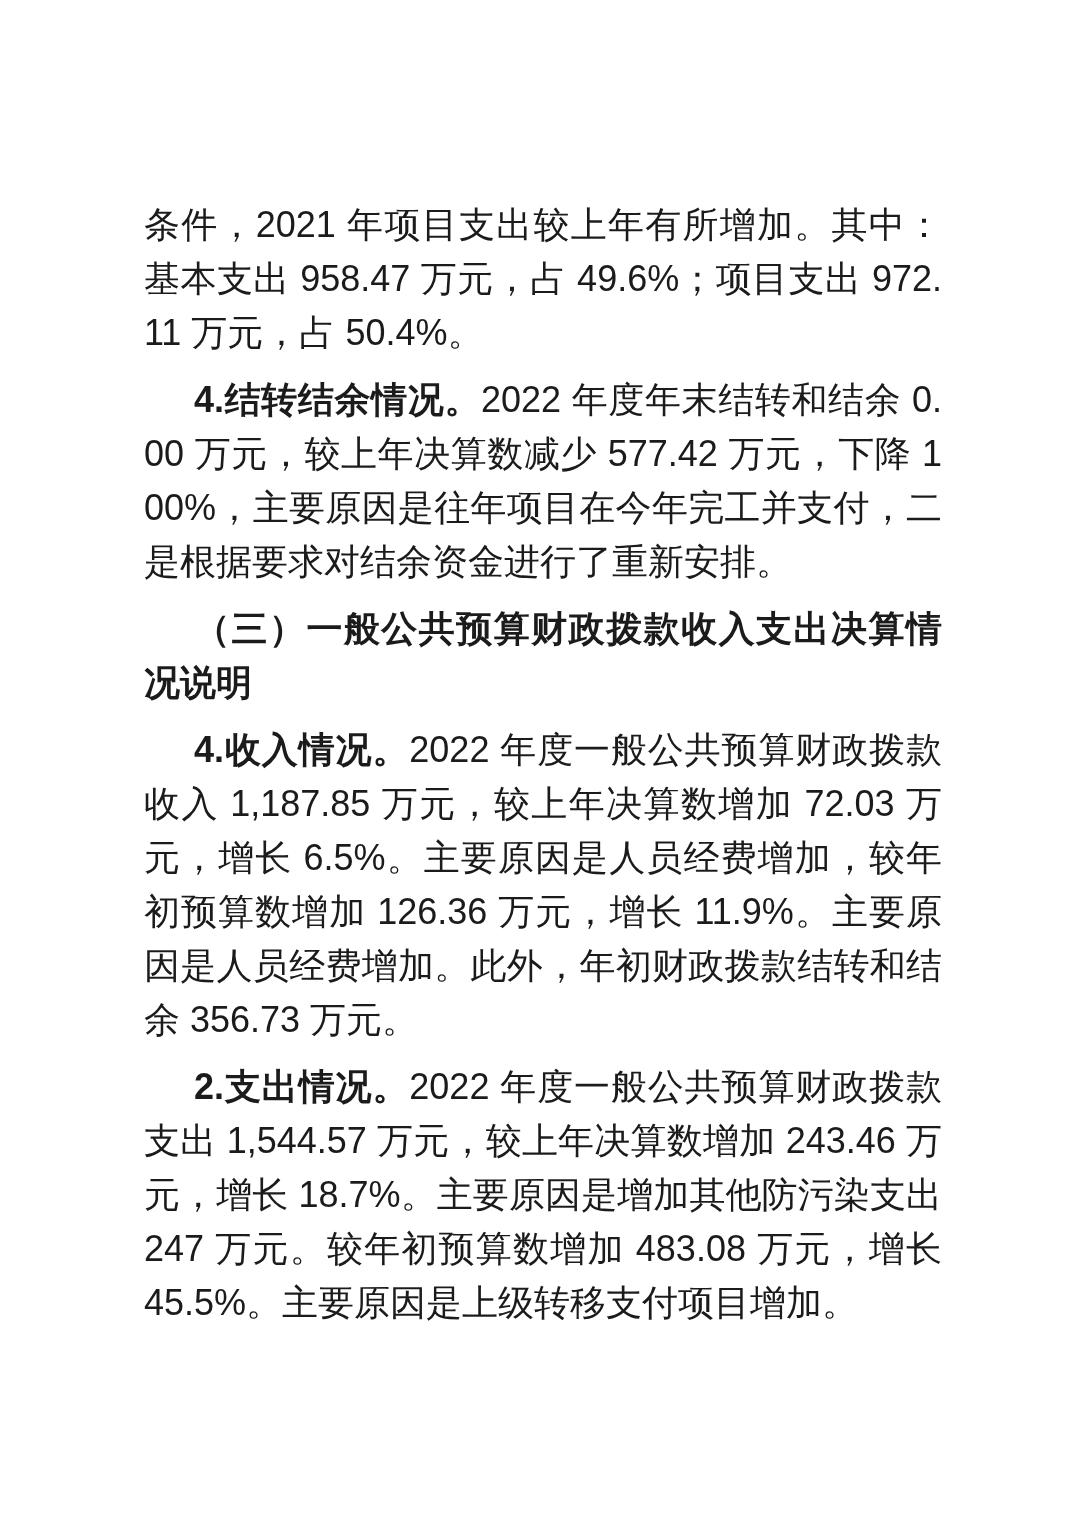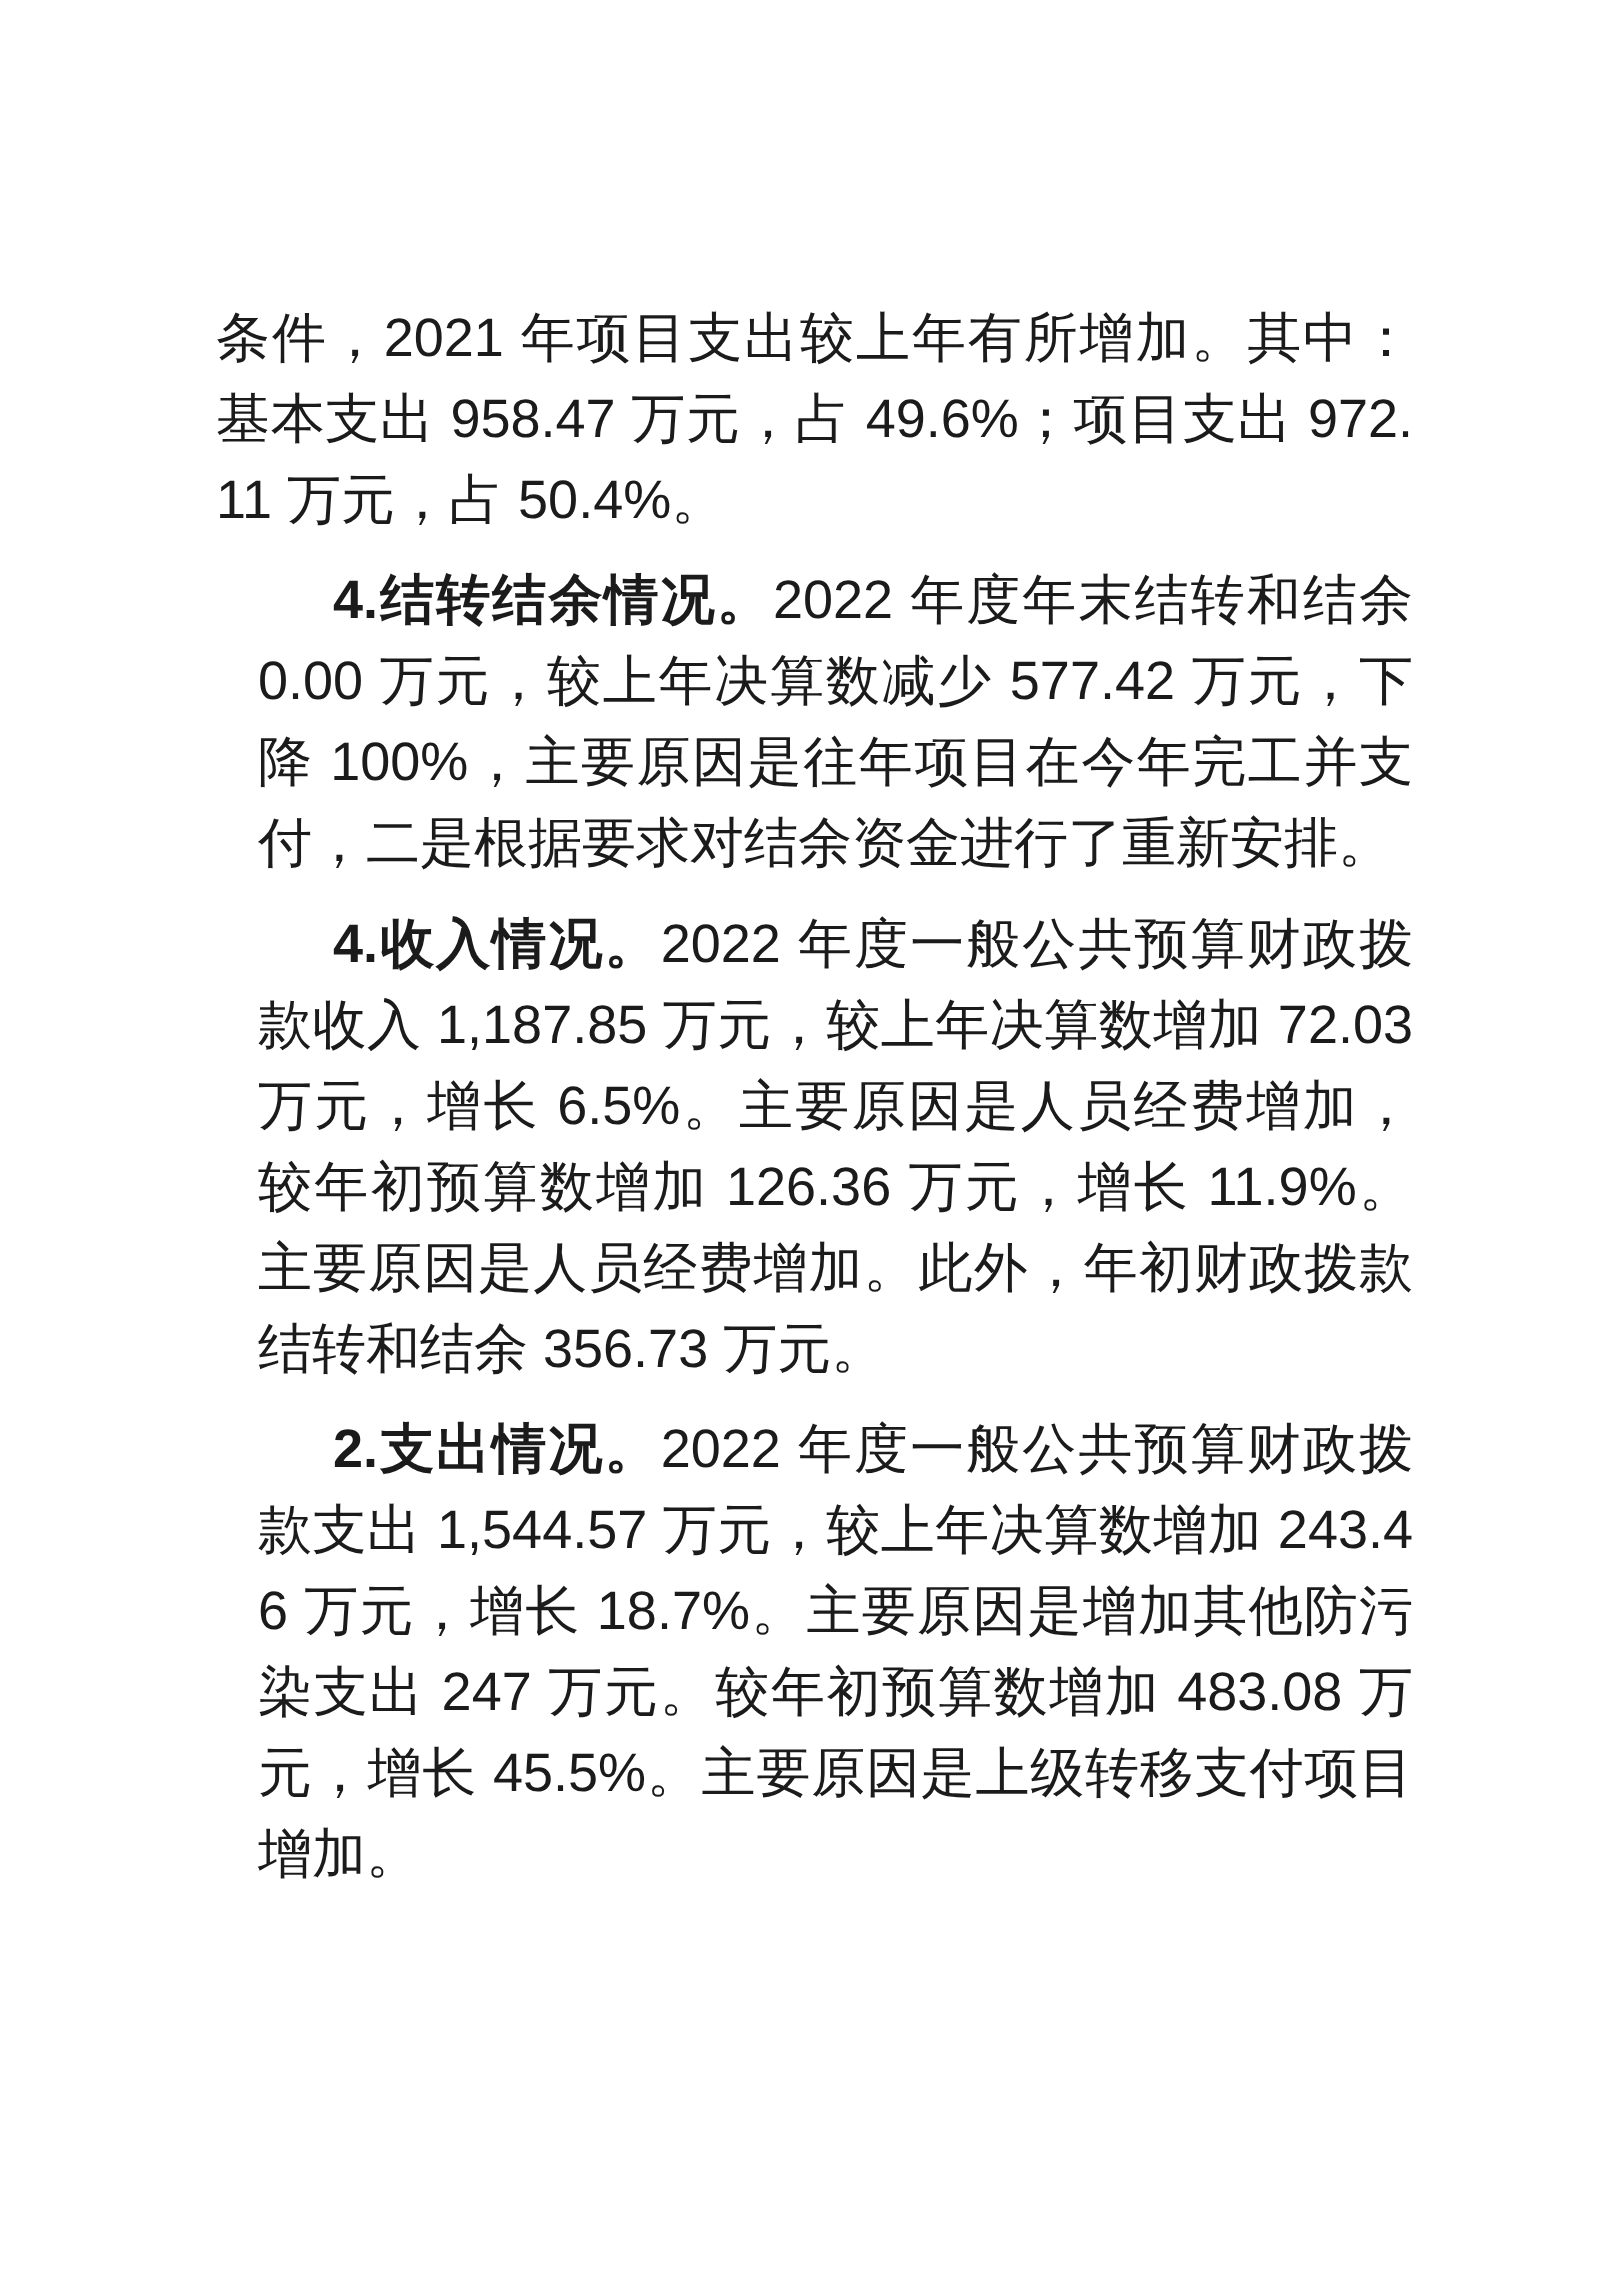--- a/index.html
+++ b/index.html
@@ -24,38 +24,38 @@
     color: #1b1b1b;
   }
   .para {
     margin: 0 0 13px 0;
     text-align: justify;
     text-justify: inter-character;
     word-break: break-all;
   }
   .para.indent {
     text-indent: 50px;
-    margin-left: 28px;
   }
   .run-label {
     font-weight: bold;
   }
   .para.heading .run-label {
     font-weight: bold;
   }
 </style>
 </head>
 <body>
 
 <div class="page">
 
   <p class="para"><span class="run-text">条件，2021 年项目支出较上年有所增加。其中：基本支出 958.47 万元，占 49.6%；项目支出 972.11 万元，占 50.4%。</span></p>
 
   <p class="para indent"><strong class="run-label">4.结转结余情况。</strong><span class="run-text">2022 年度年末结转和结余 0.00 万元，较上年决算数减少 577.42 万元，下降 100%，主要原因是往年项目在今年完工并支付，二是根据要求对结余资金进行了重新安排。</span></p>
 
 
 
+  <p class="para indent heading"><strong class="run-label">（三）一般公共预算财政拨款收入支出决算情况说明</strong></p>
 
   <p class="para indent"><strong class="run-label">4.收入情况。</strong><span class="run-text">2022 年度一般公共预算财政拨款收入 1,187.85 万元，较上年决算数增加 72.03 万元，增长 6.5%。主要原因是人员经费增加，较年初预算数增加 126.36 万元，增长 11.9%。主要原因是人员经费增加。此外，年初财政拨款结转和结余 356.73 万元。</span></p>
 
   <p class="para indent"><strong class="run-label">2.支出情况。</strong><span class="run-text">2022 年度一般公共预算财政拨款支出 1,544.57 万元，较上年决算数增加 243.46 万元，增长 18.7%。主要原因是增加其他防污染支出 247 万元。较年初预算数增加 483.08 万元，增长 45.5%。主要原因是上级转移支付项目增加。</span></p>
 
 </div>
 
 </body></html>

